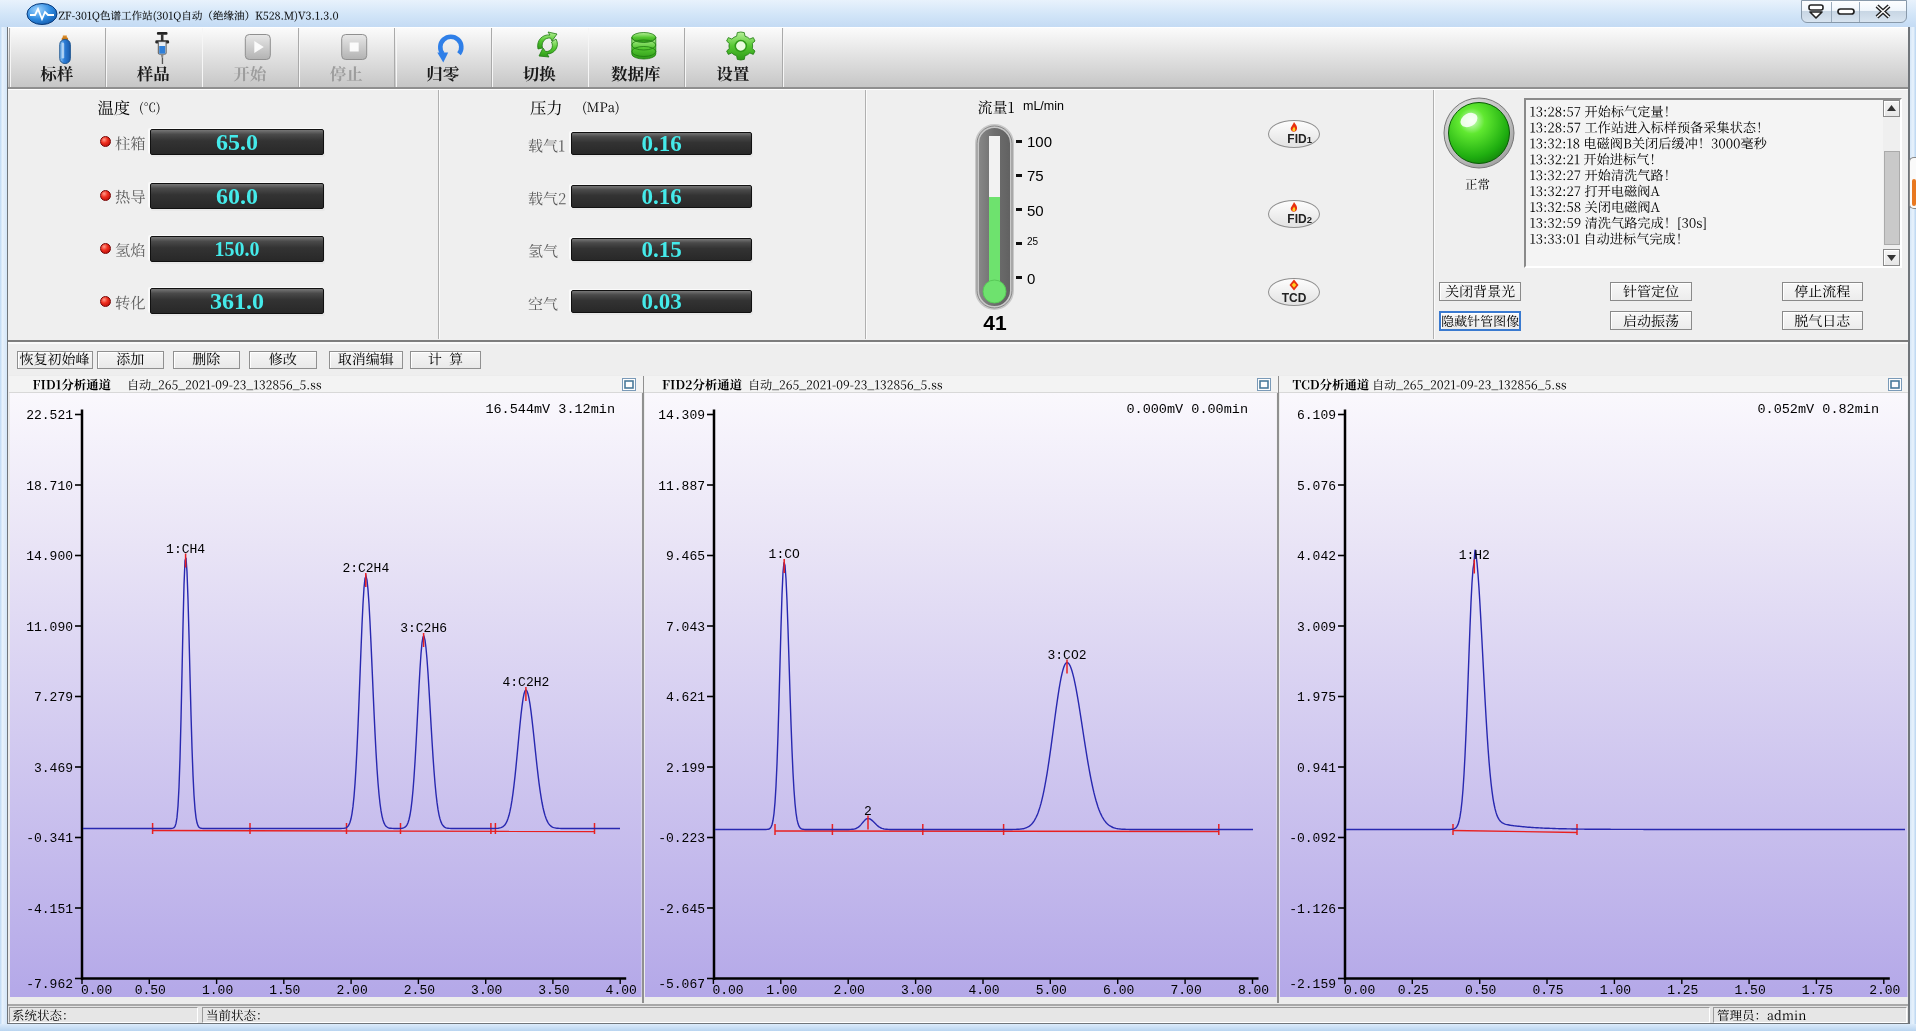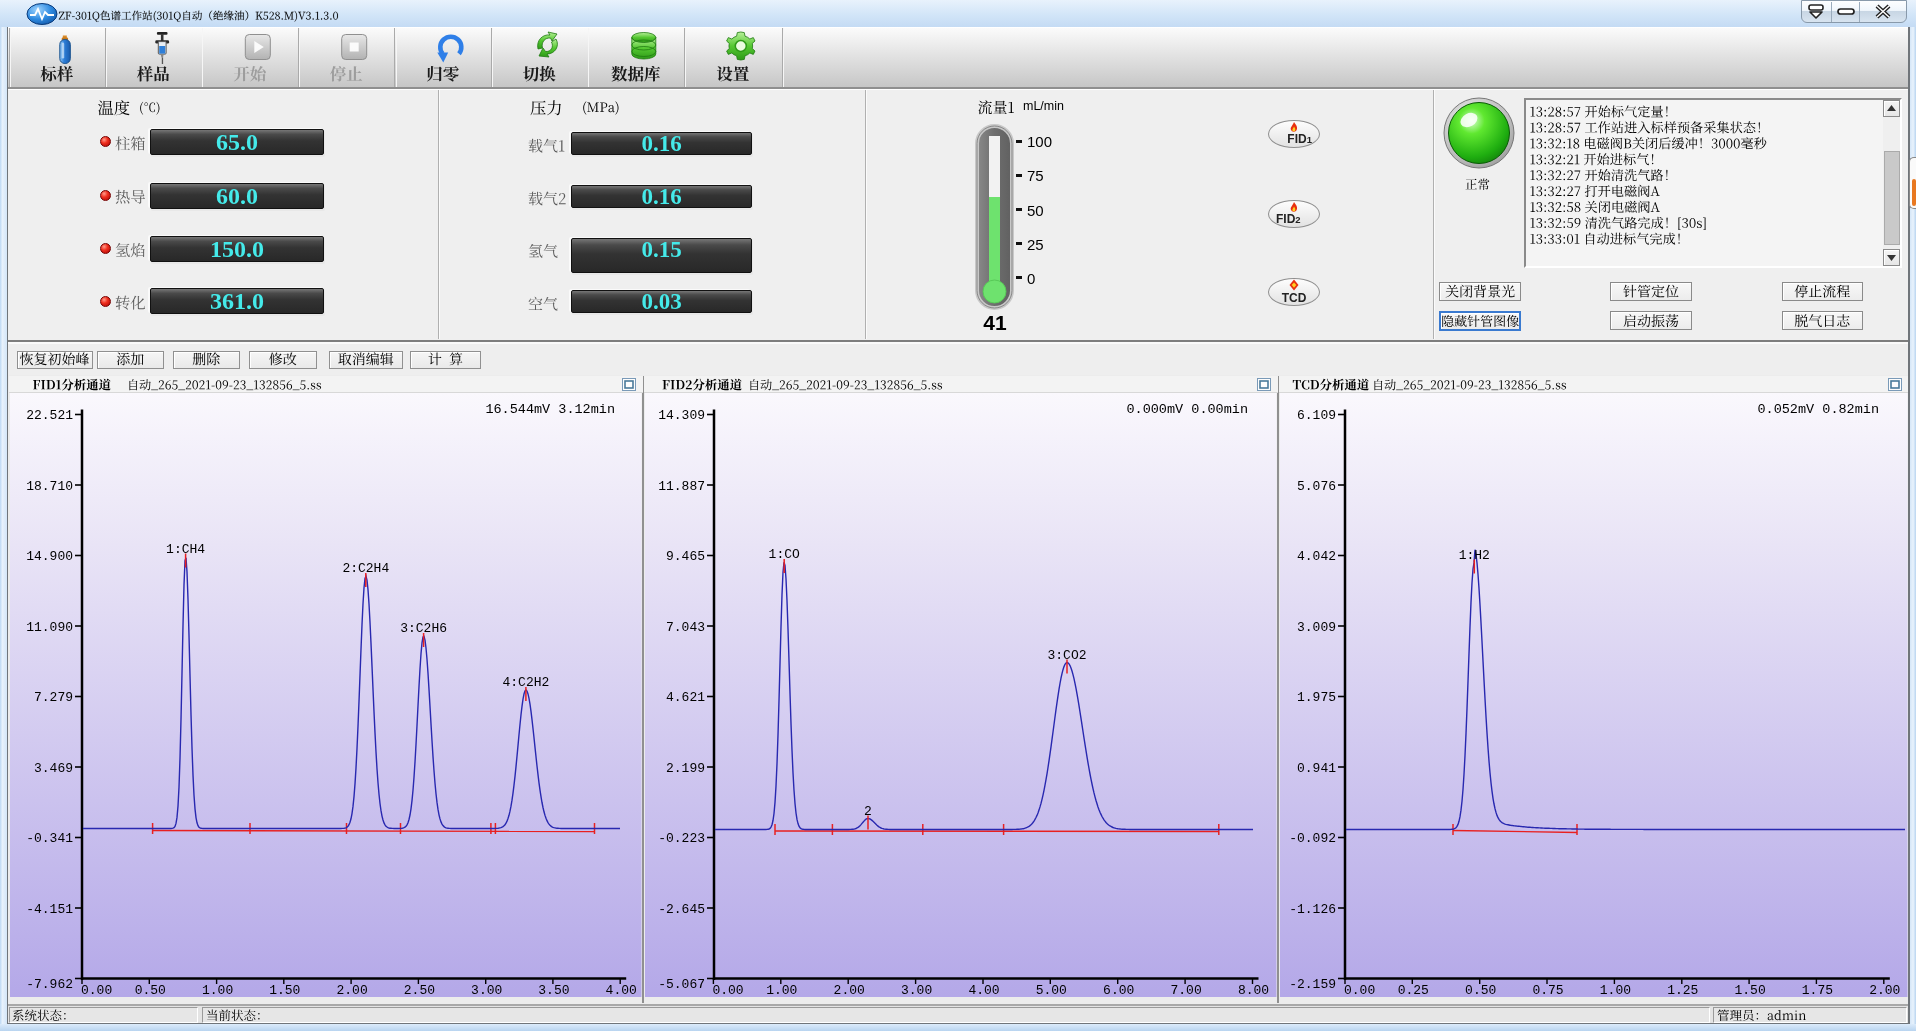--- a/index.html
+++ b/index.html
@@ -119,26 +119,26 @@
 <div class="abs" style="left:438.5px;top:90px;width:1px;height:249px;background:#fbfbfb"></div>
 <div class="abs" style="left:864.5px;top:90px;width:1px;height:249px;background:#b0b0b0"></div>
 <div class="abs" style="left:865.5px;top:90px;width:1px;height:249px;background:#fbfbfb"></div>
 <div class="abs" style="left:1432.5px;top:90px;width:1px;height:249px;background:#b0b0b0"></div>
 <div class="abs" style="left:1433.5px;top:90px;width:1px;height:249px;background:#fbfbfb"></div>
 <div class="led" style="left:100px;top:136px"></div>
 <div class="lcd" style="left:150px;top:129px;width:174px;height:25.5px;font-size:24px;line-height:24px">65.0</div>
 <div class="led" style="left:100px;top:190px"></div>
 <div class="lcd" style="left:150px;top:183px;width:174px;height:25.5px;font-size:24px;line-height:24px">60.0</div>
 <div class="led" style="left:100px;top:243px"></div>
-<div class="lcd" style="left:150px;top:236px;width:174px;height:25.5px;font-size:24px;line-height:24px">150.0</div>
+<div class="lcd" style="left:150px;top:236px;width:174px;height:25.5px;font-size:20px;line-height:24px">150.0</div>
 <div class="led" style="left:100px;top:296px"></div>
 <div class="lcd" style="left:150px;top:288px;width:174px;height:25.5px;font-size:24px;line-height:24px">361.0</div>
 <div class="lcd" style="left:571px;top:132px;width:181px;height:23px;font-size:23px;line-height:22px">0.16</div>
 <div class="lcd" style="left:571px;top:185px;width:181px;height:23px;font-size:23px;line-height:22px">0.16</div>
-<div class="lcd" style="left:571px;top:238px;width:181px;height:35px;font-size:23px;line-height:22px">0.15</div>
+<div class="lcd" style="left:571px;top:238px;width:181px;height:23px;font-size:23px;line-height:22px">0.15</div>
 <div class="lcd" style="left:571px;top:290px;width:181px;height:23px;font-size:23px;line-height:22px">0.03</div>
 <div class="abs" style="left:1023px;top:99px;font-size:12.5px;color:#000;font-family:'Liberation Sans'">mL/min</div>
 <svg class="abs" style="left:970px;top:120px" width="120" height="220" viewBox="0 0 120 220">
 <defs>
       <linearGradient id="gg" x1="0" y1="0" x2="1" y2="0">
         <stop offset="0" stop-color="#8a8a8a"></stop>
         <stop offset="0.5" stop-color="#6e6e6e"></stop>
         <stop offset="1" stop-color="#606060"></stop>
       </linearGradient>
     </defs>
@@ -149,36 +149,36 @@
 <circle cx="24.5" cy="171.5" r="11.5" fill="#6ee26e"></circle>
 <circle cx="24.5" cy="171.5" r="11.5" fill="none" stroke="#58c858" stroke-width="1"></circle>
 </svg>
 <div class="abs" style="left:1016px;top:140px;width:6px;height:3px;background:#111"></div>
 <div class="abs" style="left:1027px;top:133px;font-size:15px;color:#000">100</div>
 <div class="abs" style="left:1016px;top:174px;width:6px;height:3px;background:#111"></div>
 <div class="abs" style="left:1027px;top:167px;font-size:15px;color:#000">75</div>
 <div class="abs" style="left:1016px;top:208px;width:6px;height:3px;background:#111"></div>
 <div class="abs" style="left:1027px;top:202px;font-size:15px;color:#000">50</div>
 <div class="abs" style="left:1016px;top:242px;width:6px;height:3px;background:#111"></div>
-<div class="abs" style="left:1027px;top:236px;font-size:15px;color:#000">25</div>
+<div class="abs" style="left:1027px;top:236px;font-size:10px;color:#000">25</div>
 <div class="abs" style="left:1016px;top:276px;width:6px;height:3px;background:#111"></div>
 <div class="abs" style="left:1027px;top:270px;font-size:15px;color:#000">0</div>
 <div class="abs" style="left:965px;top:311px;width:60px;text-align:center;font-size:21px;font-weight:bold;color:#000">41</div>
 <div class="abs" style="left:1268px;top:120px;width:52px;height:28px;border-radius:50%;background:linear-gradient(180deg,#fdfdfd,#e2e2e2);border:1.5px solid #8f8f8f"></div>
 <svg class="abs" style="left:1288px;top:122px" width="12" height="12" viewBox="0 0 12 12">
     <path d="M6 0 C7.5 2.5 9.5 4 9 7 A 3.2 3.2 0 0 1 2.8 7.5 C2.2 5 4.8 3.5 6 0 Z" fill="#e83010"></path>
     <path d="M6 4.5 C6.8 6 7.6 6.5 7.2 8.5 A 1.8 1.8 0 0 1 4.4 8.5 C4.2 7 5.4 6.2 6 4.5 Z" fill="#ffd020"></path>
   </svg>
 <div class="abs" style="left:1276px;top:132px;width:36px;text-align:right;font-size:12px;font-weight:bold;color:#222;font-family:'Liberation Sans'">FID<span style="font-size:9.5px">1</span></div>
 <div class="abs" style="left:1268px;top:200px;width:52px;height:28px;border-radius:50%;background:linear-gradient(180deg,#fdfdfd,#e2e2e2);border:1.5px solid #8f8f8f"></div>
 <svg class="abs" style="left:1288px;top:202px" width="12" height="12" viewBox="0 0 12 12">
     <path d="M6 0 C7.5 2.5 9.5 4 9 7 A 3.2 3.2 0 0 1 2.8 7.5 C2.2 5 4.8 3.5 6 0 Z" fill="#e83010"></path>
     <path d="M6 4.5 C6.8 6 7.6 6.5 7.2 8.5 A 1.8 1.8 0 0 1 4.4 8.5 C4.2 7 5.4 6.2 6 4.5 Z" fill="#ffd020"></path>
   </svg>
-<div class="abs" style="left:1276px;top:212px;width:36px;text-align:left;font-size:12px;font-weight:bold;color:#222;font-family:'Liberation Sans'">FID<span style="font-size:9.5px">2</span></div>
+<div class="abs" style="left:1276px;top:212px;width:36px;text-align:right;font-size:12px;font-weight:bold;color:#222;font-family:'Liberation Sans'">FID<span style="font-size:9.5px">2</span></div>
 <div class="abs" style="left:1268px;top:278px;width:52px;height:28px;border-radius:50%;background:linear-gradient(180deg,#fdfdfd,#e2e2e2);border:1.5px solid #8f8f8f"></div>
 <svg class="abs" style="left:1288px;top:279px" width="12" height="12" viewBox="0 0 12 12">
     <path d="M6 0.5 L10.5 6 L6 11.5 L1.5 6 Z" fill="#e83010"></path>
     <path d="M6 3.5 L8.3 6 L6 8.7 L3.7 6 Z" fill="#ffd020"></path>
   </svg>
 <div class="abs" style="left:1276px;top:291px;width:36px;text-align:center;font-size:12px;font-weight:bold;color:#222">TCD</div>
 <svg class="abs" style="left:1442px;top:96px" width="76" height="76" viewBox="0 0 76 76">
 <defs>
 <radialGradient id="ring" cx="0.4" cy="0.35" r="0.8">
         <stop offset="0" stop-color="#f4f4f4"></stop>

